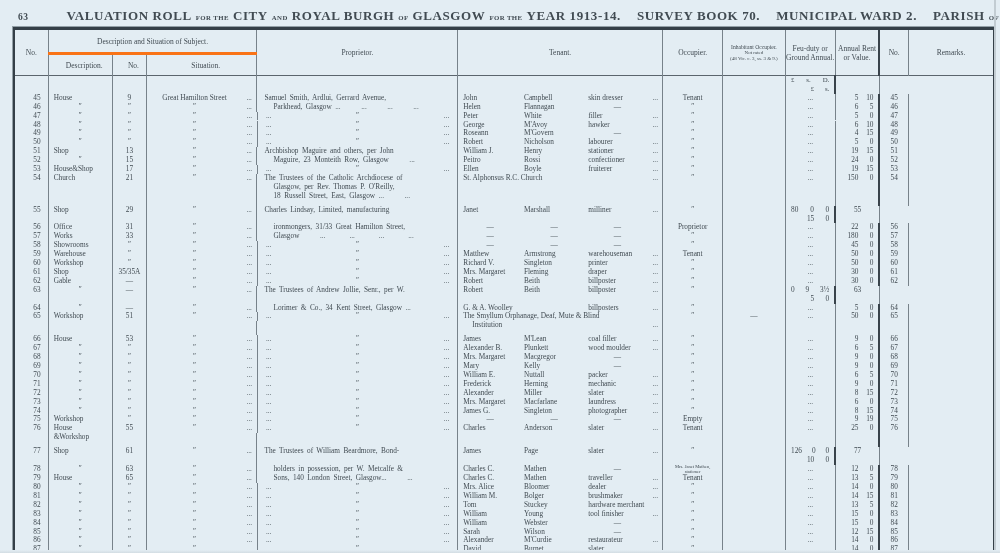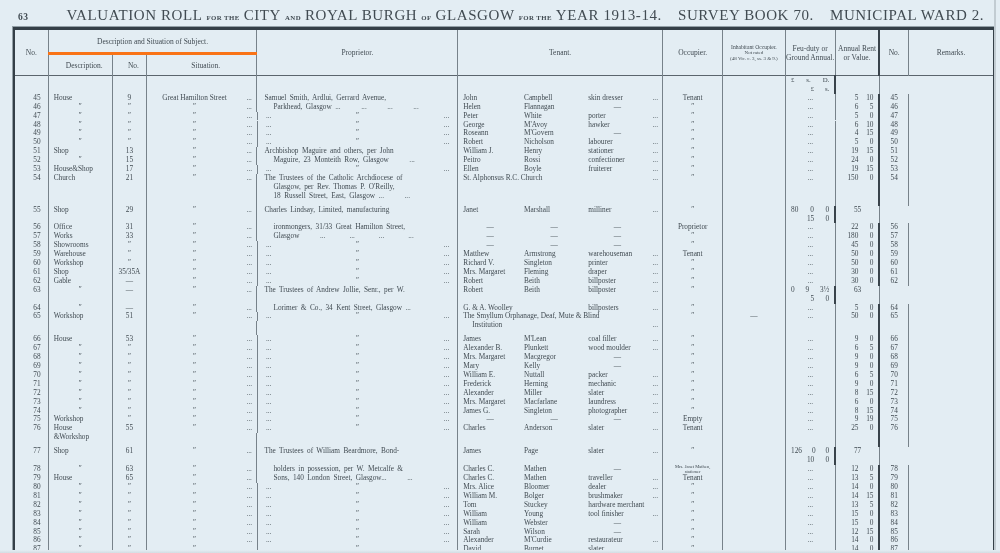--- a/index.html
+++ b/index.html
@@ -10,21 +10,21 @@
     color:#414b52;
     position:relative;
   }
   .page-edge-r{position:absolute;right:4px;top:0;bottom:0;width:2px;background:#c2ccd2;}
   .page-edge-b{position:absolute;left:0;right:0;bottom:0;height:3px;background:linear-gradient(#e3edf3,#d3dde3);}
 
   
   .pg-head{position:absolute;left:18px;top:6px;width:964px;height:14px;white-space:nowrap;}
   .pg-num{display:inline-block;font-weight:700;font-size:9.5px;margin-right:38px;letter-spacing:.5px;}
   .pg-title{display:inline-block;}
-  .pg-title .lg{font-size:15px;font-weight:400;letter-spacing:.6px;margin-right:4px;}
+  .pg-title .lg{font-size:13px;font-weight:700;letter-spacing:.6px;margin-right:4px;}
   .pg-title .sm{font-size:6.8px;font-weight:700;letter-spacing:.4px;margin-right:4px;}
   .pg-title .gp{margin-left:12px;}
 
   
   .roll-wrap{
     position:absolute;left:13px;top:27px;width:978px;
     border:2px solid #343f47;border-top-width:3px;border-bottom-width:3px;
     box-shadow:0 0 0 1px #93a0a7;
   }
   table.roll{border-collapse:collapse;table-layout:fixed;width:100%;}
@@ -173,21 +173,21 @@
         </tr>
         <tr>
           <td class="no c-r">47</td>
           <td class="desc c-l bl dit">″</td>
           <td class="sno c-c bl">″</td>
           <td class="sit c-c bl">″</td>
           <td class="sd c-c">...</td>
           <td class="prop c-l bl spread"><span>...</span><span>″</span><span>...</span></td>
           <td class="tf c-l bl">Peter</td>
           <td class="ts c-l">White</td>
-          <td class="to c-l">porter</td>
+          <td class="to c-l">filler</td>
           <td class="tdots c-c">...</td>
           <td class="occ c-c bl">″</td>
           <td class="inh c-c bl"></td>
           <td class="feu c-c bl">...</td>
           <td class="rent bl"><span class="rp">5</span><span class="rs">0</span></td>
           <td class="no2 c-c blh">47</td>
           <td class="rem bl"></td>
         </tr>
         <tr>
           <td class="no c-r">48</td>

